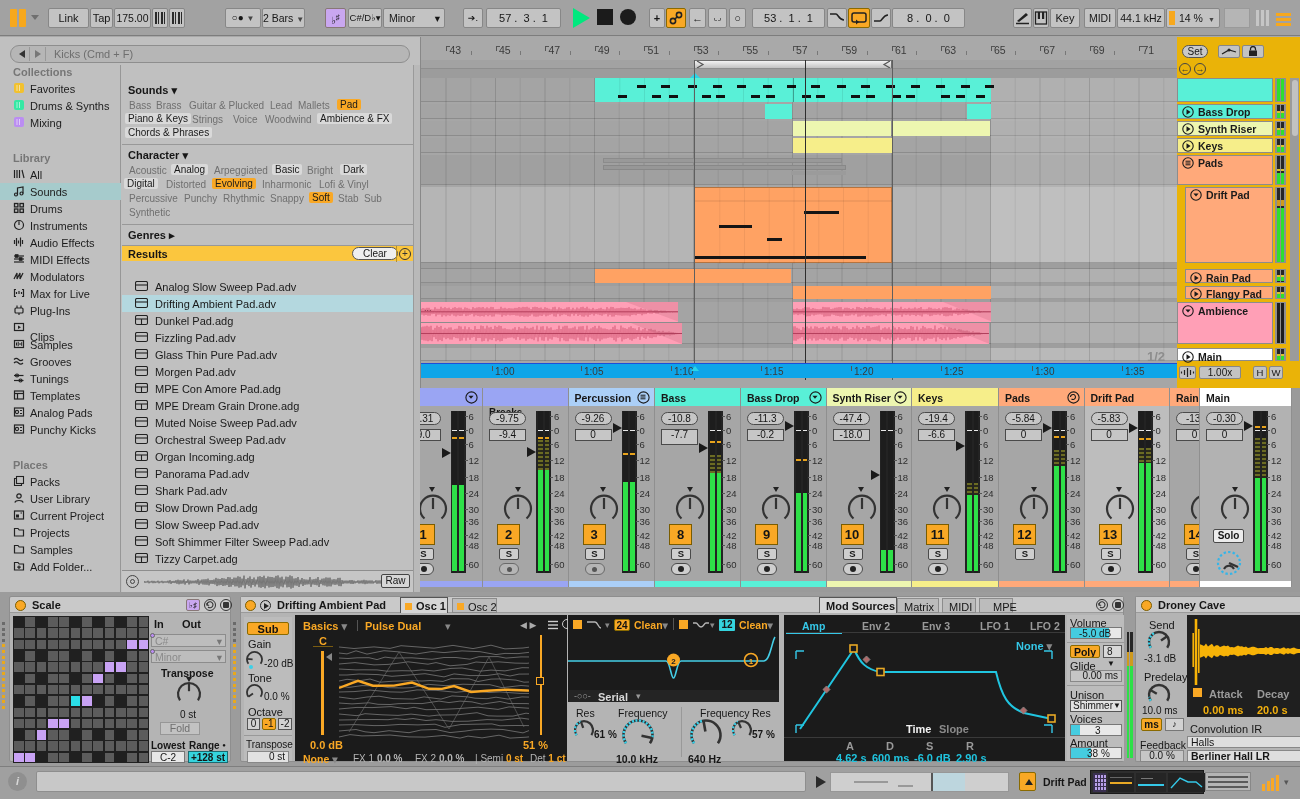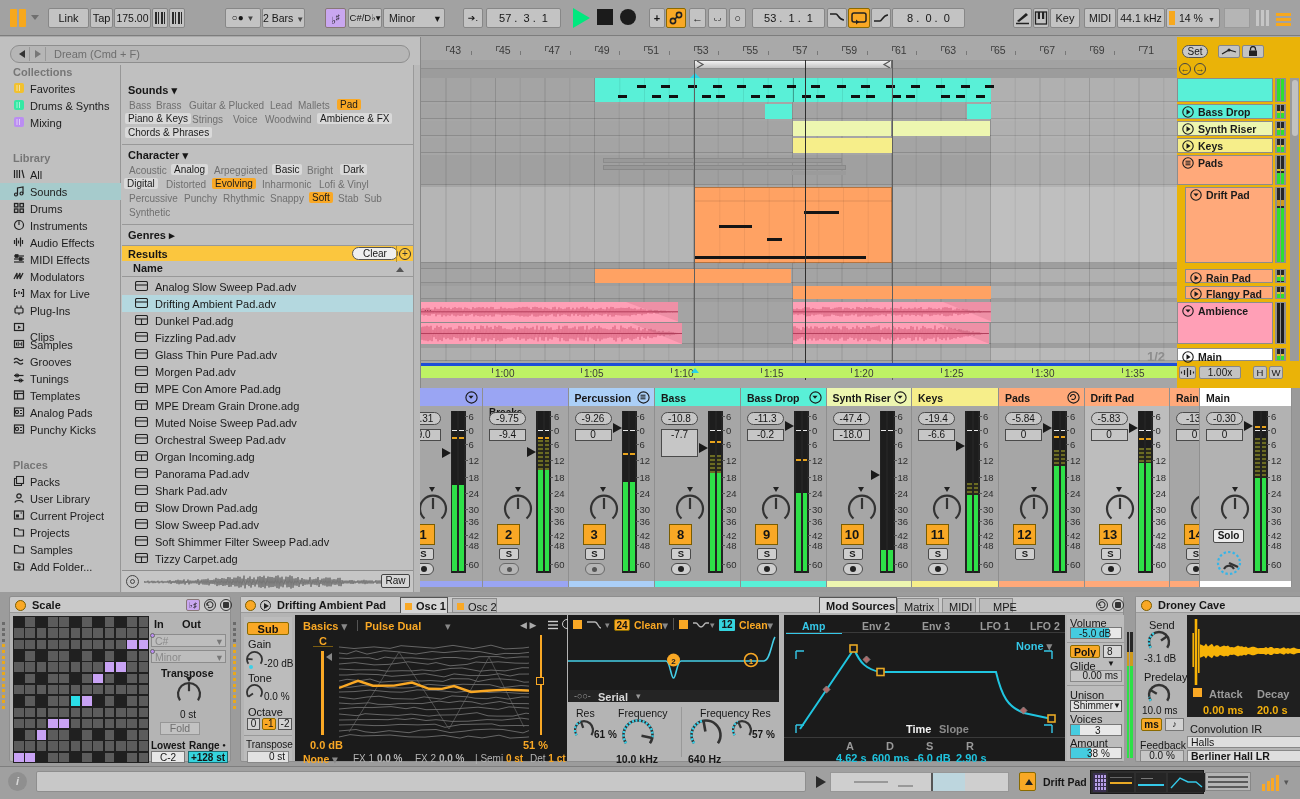--- a/index.html
+++ b/index.html
@@ -93,21 +93,21 @@
 <div class="a" style="left:1276px;top:13px;width:15px;height:3.4px;background:#f7a81d"></div>
 <div class="a" style="left:1276px;top:18px;width:15px;height:3.4px;background:#f7a81d"></div>
 <div class="a" style="left:1276px;top:23px;width:15px;height:3.4px;background:#f7a81d"></div>
 </div>
 <div class="a" style="left:0;top:37px;width:420px;height:555px;background:#c0c0c0">
 <div class="a" style="left:10px;top:8px;width:400px;height:18px;background:#b6b6b6;border:1px solid #8e8e8e;border-radius:9px">
 <div class="a" style="left:8px;top:4px;width:0;height:0;border-top:4px solid transparent;border-bottom:4px solid transparent;border-right:6px solid #333"></div>
 <div class="a" style="left:18px;top:1px;width:1px;height:14px;background:#999"></div>
 <div class="a" style="left:24px;top:4px;width:0;height:0;border-top:4px solid transparent;border-bottom:4px solid transparent;border-left:6px solid #777"></div>
 <div class="a" style="left:34px;top:1px;width:1px;height:14px;background:#999"></div>
-<div class="a tx" style="left:43px;top:2px;color:#6e6e6e">Dream (Cmd + F)</div>
+<div class="a tx" style="left:43px;top:2px;color:#6e6e6e">Kicks (Cmd + F)</div>
 </div>
 <div class="a" style="left:0;top:28px;width:121px;height:527px;border-right:1px solid #979797">
 <div class="a tx" style="left:13px;top:1px;color:#767676;font-weight:bold">Collections</div>
 <div class="a" style="left:13px;top:17px;width:12px;height:12px">
         <svg width="12" height="12">
           <rect x="1" y="1" width="10" height="10" rx="2" fill="#f2c12e"></rect>
           <line x1="4" y1="3" x2="4" y2="9" stroke="rgba(255,255,255,.55)" stroke-width="1"></line>
           <line x1="6.5" y1="3" x2="6.5" y2="9" stroke="rgba(255,255,255,.55)" stroke-width="1"></line>
         </svg>
       </div>
@@ -365,24 +365,20 @@
 <div class="a tx" style="left:216px;top:128px;color:#6f6f6f;font-size:10px">Stab</div>
 <div class="a tx" style="left:242px;top:128px;color:#6f6f6f;font-size:10px">Sub</div>
 <div class="a tx" style="left:7px;top:142px;color:#6f6f6f;font-size:10px">Synthetic</div>
 <div class="a" style="left:0;top:159px;width:291px;height:1px;background:#989898"></div>
 <div class="a tx b" style="left:6px;top:164px">Genres ▸</div>
 <div class="a" style="left:0;top:180px;width:291px;height:16px;background:#fbc63e;border-top:1px solid #989898">
 <div class="a tx b" style="left:6px;top:2px">Results</div>
 <div class="a" style="left:230px;top:1px;width:46px;height:13px;background:#efefef;border:1px solid #555;border-radius:7px;text-align:center;line-height:12px;font-size:10px">Clear</div>
 <div class="a" style="left:274px;top:0px;width:1px;height:16px;background:#b5912b"></div>
 <div class="a" style="left:277px;top:1.5px;width:12px;height:12px;border:1.2px solid #333;border-radius:50%;text-align:center;line-height:10px;font-size:10px;color:#333">+</div>
-</div>
-<div class="a" style="left:0;top:196px;width:291px;height:16px;border-bottom:1px solid #989898">
-<div class="a tx b" style="left:11px;top:1px">Name</div>
-<div class="a" style="left:274px;top:6px;border-left:4px solid transparent;border-right:4px solid transparent;border-bottom:5px solid #555"></div>
 </div>
 <div class="a" style="left:13px;top:216px">
         <svg width="13" height="11">
           <rect x="0.5" y="0.5" width="12" height="9" rx="1.5" fill="none" stroke="#222" stroke-width="1.1"></rect>
           <line x1="0.5" y1="4" x2="12.5" y2="4" stroke="#222" stroke-width="1.1"></line>
         </svg>
       </div>
 <div class="a tx" style="left:33px;top:215.5px;color:#1a1a1a">Analog Slow Sweep Pad.adv</div>
 <div class="a" style="left:0;top:230px;width:291px;height:17px;background:#b4d8df"></div>
 <div class="a" style="left:13px;top:233px">
@@ -738,21 +734,21 @@
         <path d="M0 10.5 L0 3.4 L1 17.6 L2 3.3 L3 17.7 L4 4.8 L5 16.2 L6 5.7 L7 15.3 L8 6.9 L9 14.1 L10 4.0 L11 17.0 L12 4.8 L13 16.2 L14 3.6 L15 17.4 L16 5.3 L17 15.7 L18 3.5 L19 17.5 L20 5.7 L21 15.3 L22 3.4 L23 17.6 L24 3.7 L25 17.3 L26 5.1 L27 15.9 L28 4.5 L29 16.5 L30 3.9 L31 17.1 L32 6.1 L33 14.9 L34 4.5 L35 16.5 L36 3.4 L37 17.6 L38 5.7 L39 15.3 L40 3.4 L41 17.6 L42 3.9 L43 17.1 L44 3.2 L45 17.8 L46 5.4 L47 15.6 L48 6.5 L49 14.5 L50 3.4 L51 17.6 L52 3.4 L53 17.6 L54 4.9 L55 16.1 L56 6.5 L57 14.5 L58 6.0 L59 15.0 L60 4.1 L61 16.9 L62 5.6 L63 15.4 L64 2.7 L65 18.3 L66 4.3 L67 16.7 L68 6.0 L69 15.0 L70 4.0 L71 17.0 L72 5.3 L73 15.7 L74 2.8 L75 18.2 L76 2.9 L77 18.1 L78 4.6 L79 16.4 L80 4.1 L81 16.9 L82 3.8 L83 17.2 L84 3.4 L85 17.6 L86 2.6 L87 18.4 L88 6.8 L89 14.2 L90 5.3 L91 15.7 L92 4.3 L93 16.7 L94 5.6 L95 15.4 L96 4.3 L97 16.7 L98 6.5 L99 14.5 L100 3.0 L101 18.0 L102 4.6 L103 16.4 L104 6.4 L105 14.6 L106 4.0 L107 17.0 L108 5.5 L109 15.5 L110 6.0 L111 15.0 L112 4.8 L113 16.2 L114 6.3 L115 14.7 L116 6.0 L117 15.0 L118 3.1 L119 17.9 L120 3.8 L121 17.2 L122 6.8 L123 14.2 L124 3.5 L125 17.5 L126 6.8 L127 14.2 L128 5.4 L129 15.6 L130 2.9 L131 18.1 L132 4.2 L133 16.8 L134 5.6 L135 15.4 L136 5.2 L137 15.8 L138 5.2 L139 15.8 L140 6.3 L141 14.7 L142 2.5 L143 18.5 L144 6.7 L145 14.3 L146 5.1 L147 15.9 L148 4.0 L149 17.0 L150 5.7 L151 15.3 L152 3.7 L153 17.3 L154 6.6 L155 14.4 L156 4.3 L157 16.7 L158 4.9 L159 16.1 L160 5.9 L161 15.1 L162 5.5 L163 15.5 L164 7.0 L165 14.0 L166 6.2 L167 14.8 L168 6.6 L169 14.4 L170 7.5 L171 13.5 L172 7.8 L173 13.2 L174 7.6 L175 13.4 L176 8.4 L177 12.6 L178 9.1 L179 11.9 L180 8.3 L181 12.7 L182 9.2 L183 11.8 L184 9.1 L185 11.9 L186 9.1 L187 11.9 L188 9.8 L189 11.2 L190 10.0 L191 11.0 L192 10.1 L193 10.9 L194 10.2 L195 10.8 " fill="none" stroke="rgba(205,80,110,0.75)" stroke-width="0.7"></path>
         <line x1="0" y1="10.5" x2="196.5" y2="10.5" stroke="rgba(170,50,80,0.8)" stroke-width="1"></line>
         <path d="M145 0 L196.5 21 L196.5 0 Z" fill="rgba(150,70,90,0.16)"></path>
       </svg>
     </div>
 <div class="a tx" style="left:3px;top:266px;font-size:9px;color:#7c2e44">...</div>
 <div class="a tx b" style="left:726px;top:312px;font-size:13px;color:#8d8d8d">1/2</div>
 <div class="a" style="left:272.5px;top:23px;width:1px;height:320px;background:#5f5f5f"></div>
 <div class="a" style="left:470.5px;top:23px;width:1px;height:320px;background:#5f5f5f"></div>
 <div class="a" style="left:383.5px;top:23px;width:1.6px;height:320px;background:#2e2e2e"></div>
-<div class="a" style="left:0;top:326px;width:756px;height:15px;background:#bef264;border-top:3px solid #1d4ed8">
+<div class="a" style="left:0;top:326px;width:756px;height:15px;background:#0ea5e9;border-top:1px solid #1d4ed8">
 <div class="a" style="left:71px;top:2px;width:1px;height:5px;background:#555"></div>
 <div class="a tx" style="left:74px;top:2px;font-size:10px;color:#3a3a3a">1:00</div>
 <div class="a" style="left:160px;top:2px;width:1px;height:5px;background:#555"></div>
 <div class="a tx" style="left:163px;top:2px;font-size:10px;color:#3a3a3a">1:05</div>
 <div class="a" style="left:250px;top:2px;width:1px;height:5px;background:#555"></div>
 <div class="a tx" style="left:253px;top:2px;font-size:10px;color:#3a3a3a">1:10</div>
 <div class="a" style="left:340px;top:2px;width:1px;height:5px;background:#555"></div>
 <div class="a tx" style="left:343px;top:2px;font-size:10px;color:#3a3a3a">1:15</div>
 <div class="a" style="left:430px;top:2px;width:1px;height:5px;background:#555"></div>
 <div class="a tx" style="left:433px;top:2px;font-size:10px;color:#3a3a3a">1:20</div>
@@ -1133,21 +1129,21 @@
 <div class="a" style="left:16px;top:175px;width:20px;height:12px;background:#b5b5b5;border:1px solid #6a6a6a;border-radius:6px">
         <div class="a" style="left:6.5px;top:2.5px;width:5px;height:5px;background:#555;border-radius:50%"></div>
       </div>
 <div class="a" style="left:0;top:193px;width:86.5px;height:6px;background:#abcff7"></div>
 </div>
 <div class="a" style="left:235px;top:0;width:86px;height:199px;background:#a6a6a6;border-right:1px solid #8f8f8f;overflow:hidden">
 <div class="a" style="left:0;top:0;width:86px;height:18px;background:#59f0d7">
 <div class="a tx b" style="left:6px;top:3.5px;font-size:10.5px">Bass</div>
 </div>
 <div class="a" style="left:6px;top:24px;width:37px;height:13px;background:#c6c6c6;border:1px solid #4a4a4a;border-radius:7px;text-align:center;line-height:11px;font-size:10px">-10.8</div>
-<div class="a" style="left:6px;top:41px;width:37px;height:28px;background:#c6c6c6;border:1px solid #4a4a4a;text-align:center;line-height:10px;font-size:10px">-7.7</div>
+<div class="a" style="left:6px;top:41px;width:37px;height:16px;background:#c6c6c6;border:1px solid #4a4a4a;text-align:center;line-height:10px;font-size:10px">-7.7</div>
 <div class="a" style="left:44px;top:55px;width:0;height:0;border-top:5.5px solid transparent;border-bottom:5.5px solid transparent;border-left:9px solid #1a1a1a"></div>
 <div class="a" style="left:53px;top:23px;width:15px;height:162px;background:#232323">
 <div class="a" style="left:1.8px;top:0;width:4.8px;height:162px;background:#1d1d1d"></div>
 <div class="a" style="left:1.8px;top:44px;width:4.8px;height:18px;background:repeating-linear-gradient(180deg,#6b6b23 0 2px,#2a2a1a 2px 4px)"></div>
 <div class="a" style="left:1.8px;top:62px;width:4.8px;height:98px;background:#2ee048"></div>
 <div class="a" style="left:1.8px;top:30px;width:4.8px;height:2px;background:#e8a31c"></div>
 <div class="a" style="left:1.8px;top:18.5px;width:4.8px;height:1.3px;background:#e8e8e8"></div>
 <div class="a" style="left:8.5px;top:0;width:4.8px;height:162px;background:#1d1d1d"></div>
 <div class="a" style="left:8.5px;top:44px;width:4.8px;height:18px;background:repeating-linear-gradient(180deg,#6b6b23 0 2px,#2a2a1a 2px 4px)"></div>
 <div class="a" style="left:8.5px;top:62px;width:4.8px;height:98px;background:#2ee048"></div>

